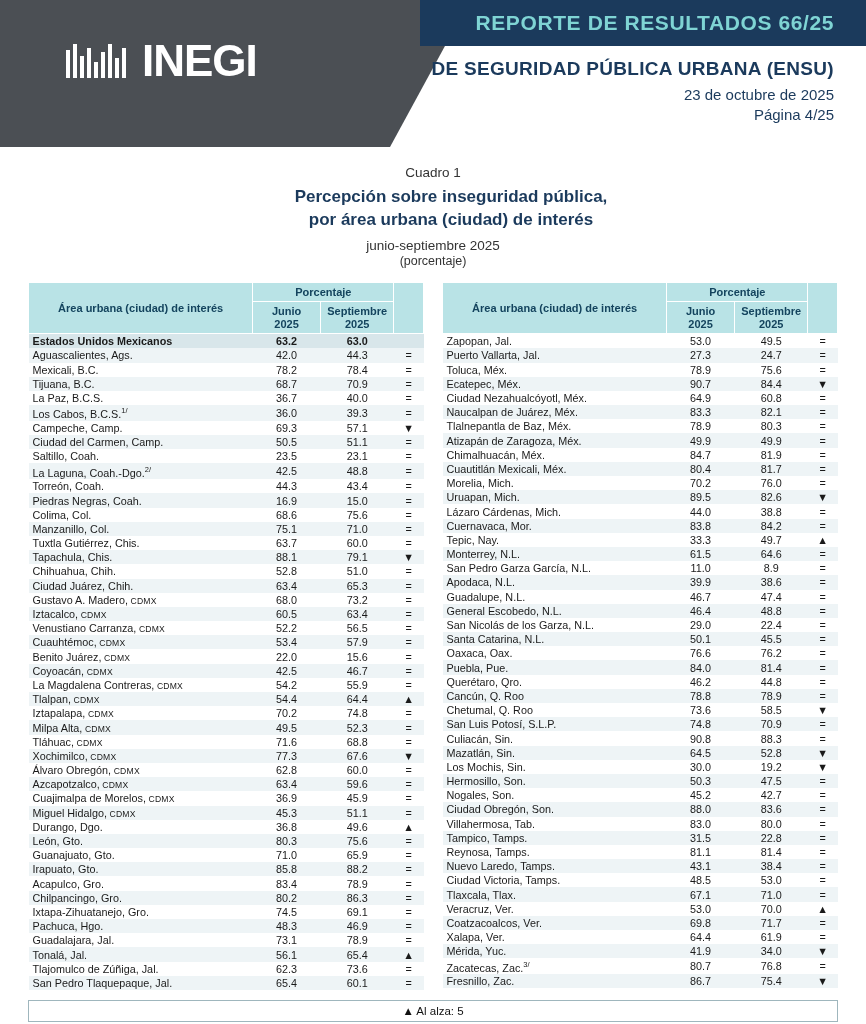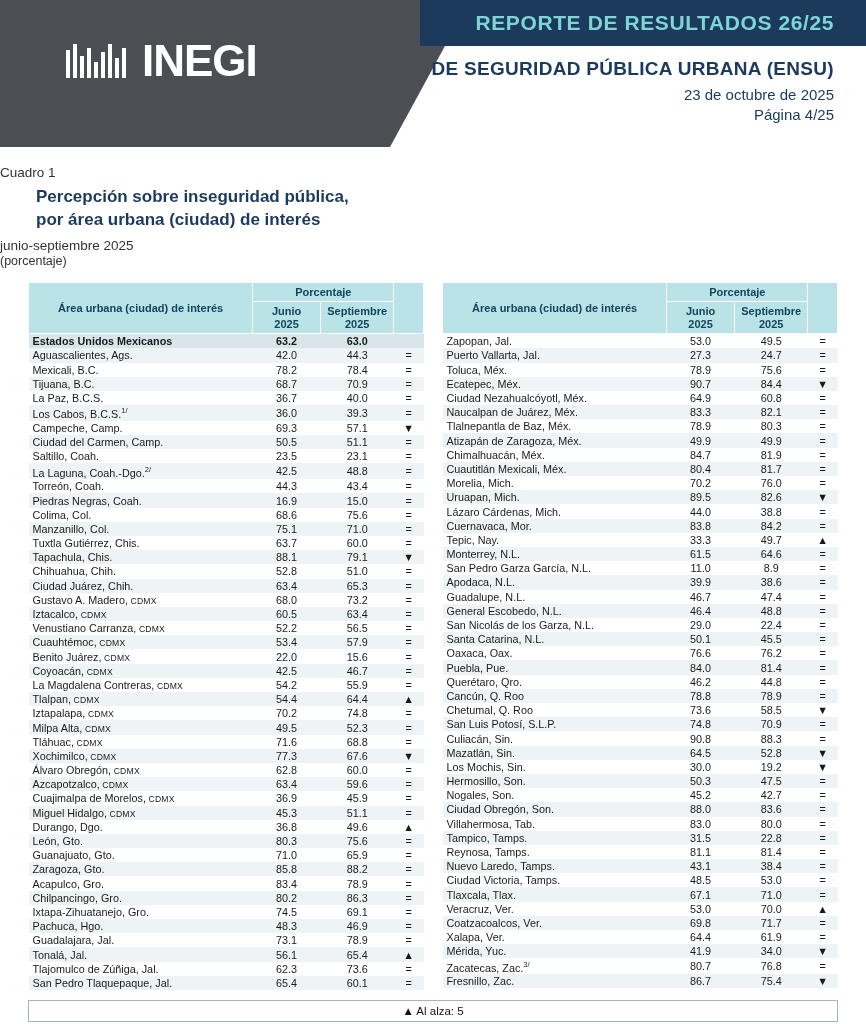--- a/index.html
+++ b/index.html
@@ -35,21 +35,21 @@
   }
   .hdr-right {
     position: absolute; right: 32px; top: 56px; text-align: right; color: #1b3a5c;
   }
   .hdr-right .l1 { font-size: 19px; font-weight: bold; letter-spacing: .3px; }
   .hdr-right .l2 { font-size: 19px; font-weight: bold; letter-spacing: .3px; margin-top:2px; }
   .hdr-right .l3 { font-size: 15px; margin-top: 6px; color:#1b3a5c; }
   .hdr-right .l4 { font-size: 15px; margin-top: 3px; color:#1b3a5c; }
 
   
-  .titleblock { text-align: left; margin-top: 18px; color: #1b3a5c; }
+  .titleblock { text-align: center; margin-top: 18px; color: #1b3a5c; }
   .t-cuadro { font-size: 13.5px; color:#333; }
   .t-main { font-size: 17px; font-weight: bold; margin-top: 6px; line-height: 1.35; padding-left: 36px; }
   .t-period { font-size: 13.5px; margin-top: 6px; color:#333; }
   .t-unit { font-size: 12.5px; color:#333; margin-top: 1px; }
 
   
   .tables { display: flex; gap: 18px; padding: 0 28px; margin-top: 14px; }
   .tbl { flex: 1 1 0; }
   table.t { width: 100%; border-collapse: collapse; font-size: 11px; }
   table.t thead th {
@@ -80,21 +80,21 @@
   .legend > div:last-child { border-right: none; }
 </style>
 </head>
 <body>
 
 <div class="page">
 
   <div class="header">
     <div class="hdr-dark"></div>
     <div class="hdr-band"></div>
-    <div class="hdr-band-txt">REPORTE DE RESULTADOS 26/25</div>
+    <div class="hdr-band-txt">REPORTE DE RESULTADOS 66/25</div>
 
     <div class="logo">
       <div class="logo-mark">
         <span style="left:0px;  top:6px;  width:4px; height:28px;"></span>
         <span style="left:7px;  top:0px;  width:4px; height:34px;"></span>
         <span style="left:14px; top:12px; width:4px; height:22px;"></span>
         <span style="left:21px; top:4px;  width:4px; height:30px;"></span>
         <span style="left:28px; top:18px; width:4px; height:16px;"></span>
         <span style="left:35px; top:8px;  width:4px; height:26px;"></span>
         <span style="left:42px; top:0px;  width:4px; height:34px;"></span>
@@ -357,21 +357,21 @@
               <td class="num">75.6</td>
               <td class="mark">=</td>
             </tr>
             <tr>
               <td class="city">Guanajuato, Gto.</td>
               <td class="num">71.0</td>
               <td class="num">65.9</td>
               <td class="mark">=</td>
             </tr>
             <tr class="alt">
-              <td class="city">Zaragoza, Gto.</td>
+              <td class="city">Irapuato, Gto.</td>
               <td class="num">85.8</td>
               <td class="num">88.2</td>
               <td class="mark">=</td>
             </tr>
             <tr>
               <td class="city">Acapulco, Gro.</td>
               <td class="num">83.4</td>
               <td class="num">78.9</td>
               <td class="mark">=</td>
             </tr>

